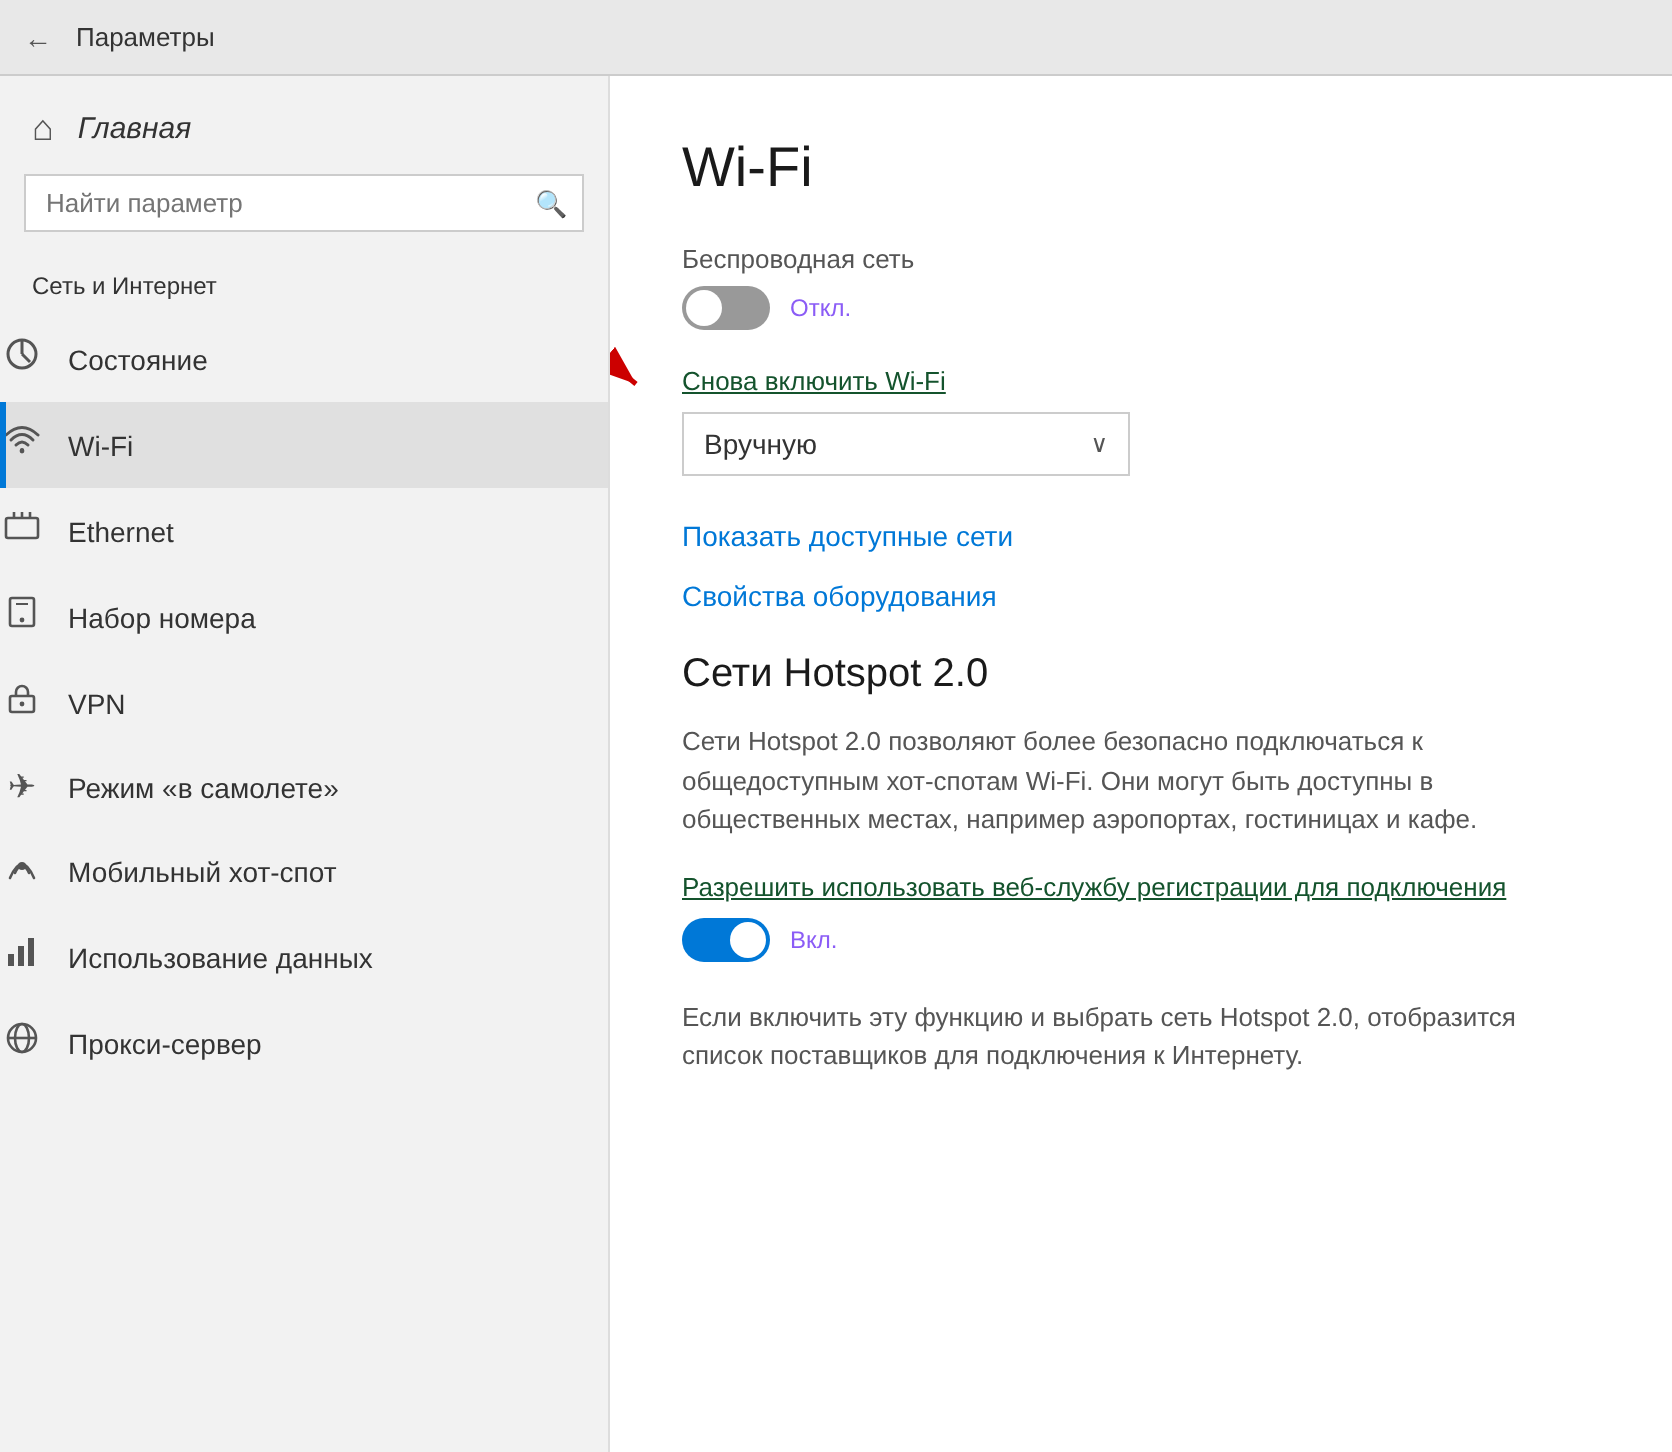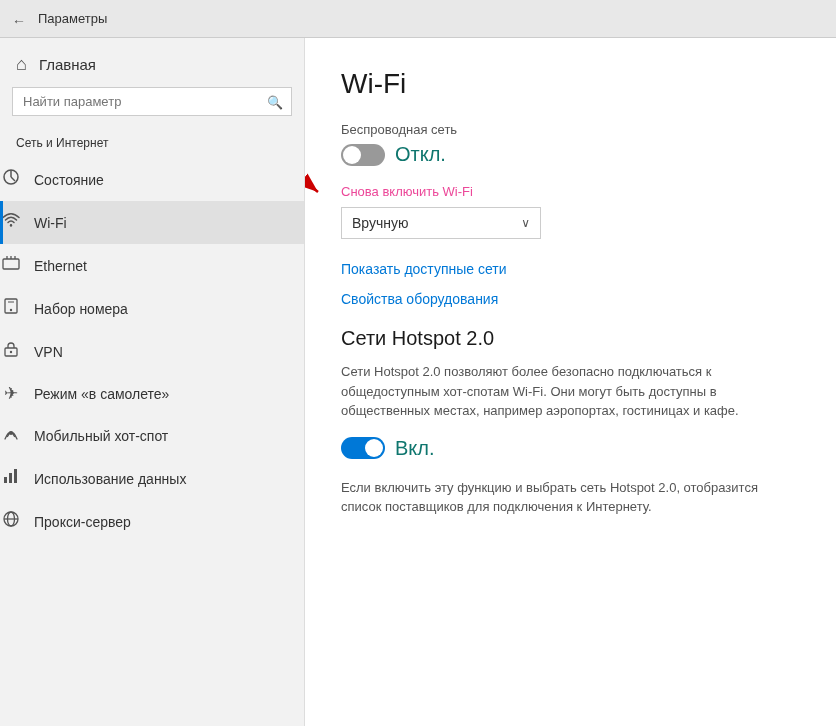--- a/index.html
+++ b/index.html
@@ -51,20 +51,21 @@
       cursor: pointer;
     }
     .sidebar-home-icon {
       font-size: 18px;
       color: #555;
       margin-right: 12px;
     }
     .sidebar-home-label {
       font-size: 15px;
       color: #333;
+      font-style: italic;
     }
     .sidebar-search {
       margin: 0 12px 14px 12px;
       position: relative;
     }
     .sidebar-search input {
       width: 100%;
       padding: 6px 30px 6px 10px;
       border: 1px solid #ccc;
       background: #fff;
@@ -163,38 +164,39 @@
       background: #fff;
       top: 2px;
     }
     .toggle.off .toggle-knob {
       left: 2px;
     }
     .toggle.on .toggle-knob {
       right: 2px;
     }
     .toggle-label {
-      font-size: 20px;
-      color: #0f766e;
+      font-size: 12px;
+      color: #8b5cf6;
     }
     .sub-section-label {
       font-size: 13px;
-      color: #ec4899;
+      color: #14532d;
       margin-bottom: 8px;
+      text-decoration: underline;
     }
     .dropdown-row {
       margin-bottom: 22px;
     }
     .dropdown {
       display: flex;
       align-items: center;
       justify-content: space-between;
       border: 1px solid #ccc;
       padding: 7px 10px;
-      width: 200px;
+      width: 224px;
       background: #fff;
       cursor: pointer;
       font-size: 14px;
       color: #333;
     }
     .dropdown-arrow {
       font-size: 12px;
       color: #555;
     }
     .link-item {
@@ -359,20 +361,21 @@
       </div>
     </div>
 
     <a class="link-item">Показать доступные сети</a>
     <a class="link-item">Свойства оборудования</a>
 
     <div class="section-divider">
       <div class="section-subtitle">Сети Hotspot 2.0</div>
       <p class="description-text">Сети Hotspot 2.0 позволяют более безопасно подключаться к общедоступным хот-спотам Wi-Fi. Они могут быть доступны в общественных местах, например аэропортах, гостиницах и кафе.</p>
 
+      <div class="sub-section-label">Разрешить использовать веб-службу регистрации для подключения</div>
       <div class="toggle-row">
         <div class="toggle on">
           <div class="toggle-knob"></div>
         </div>
         <span class="toggle-label">Вкл.</span>
       </div>
 
       <p class="description-text">Если включить эту функцию и выбрать сеть Hotspot 2.0, отобразится список поставщиков для подключения к Интернету.</p>
     </div>
 

